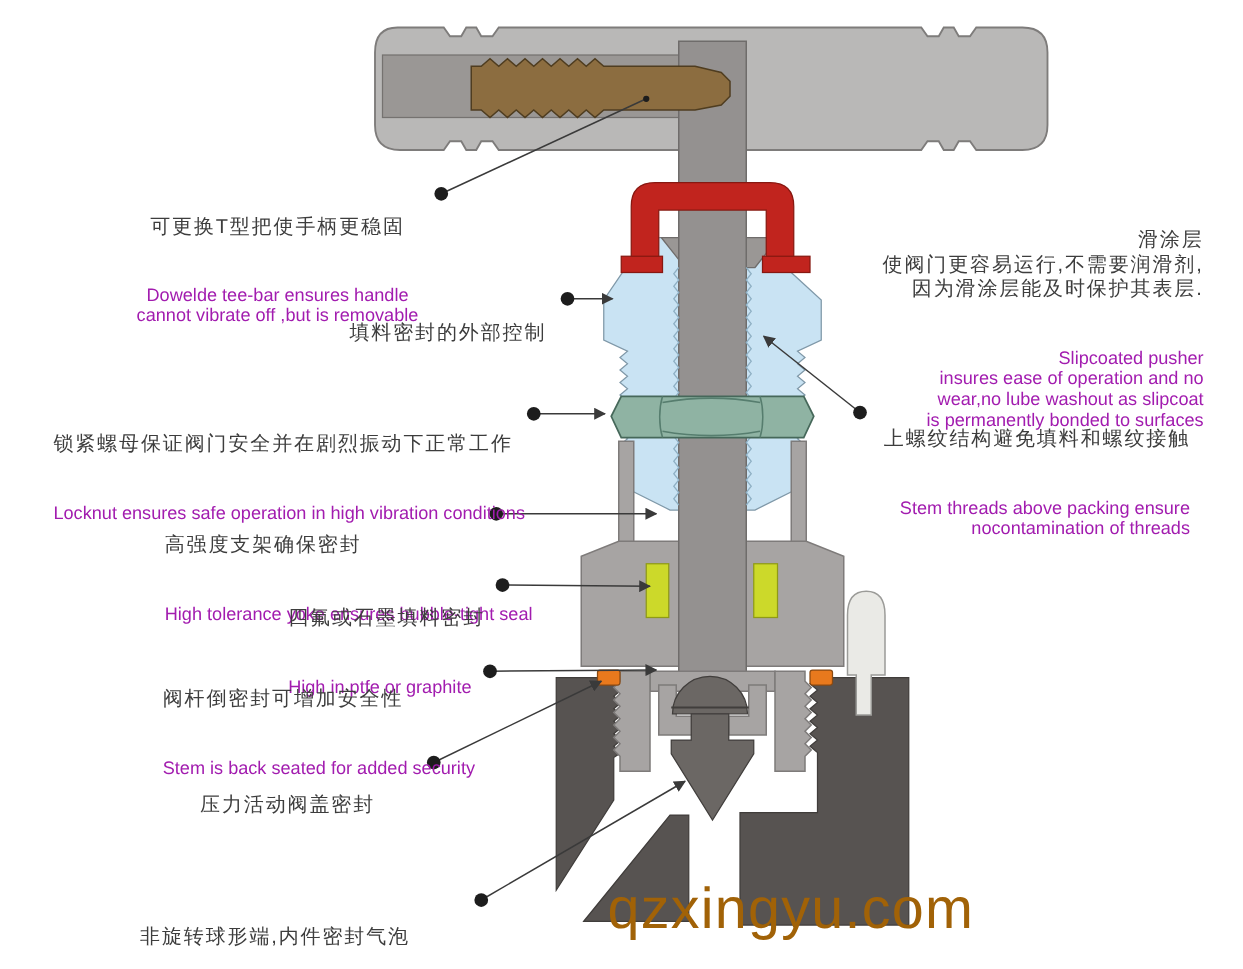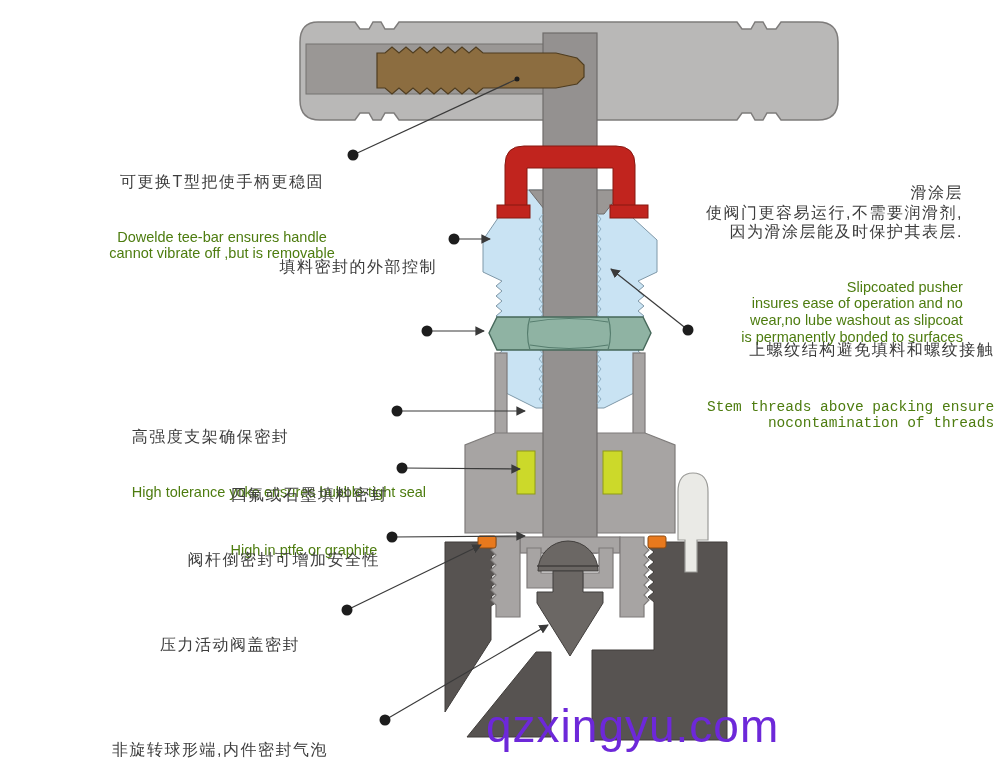--- a/index.html
+++ b/index.html
@@ -1,25 +1,25 @@
 <!DOCTYPE html>
 <html style="--handle: #b9b8b7; --stem: #949190; --pin: #8c6d40; --clip: #c1241e; --packing_nut: #c9e3f3; --locknut: #8fb3a3; --yoke: #a7a4a3; --seal_yellow: #ccd92a; --seal_orange: #e8791d; --body: #575351; --dome: #6b6764; --pill: #eaeae6;"><head>
 <meta charset="utf-8">
 <style>
   html,body{margin:0;padding:0;background:#ffffff;}
   #canvas{position:relative;width:994px;height:764px;background:#fff;overflow:hidden;
           font-family:"Liberation Sans", sans-serif;}
   svg{position:absolute;left:0;top:0;}
   .lab{position:absolute;white-space:pre;}
   .lab .zh{font-size:16px;letter-spacing:1.5px;color:#3d3d3d;line-height:1.22;}
-  .lab .en{font-size:14.5px;color:#4d7c0f;line-height:1.15;margin-top:1px;}
+  .lab .en{font-size:14.5px;color:#a21caf;line-height:1.15;margin-top:1px;}
   .al-r{}
   .al-c{text-align:center;transform:translateX(-50%);}
   .al-l{text-align:right;}
-  #watermark{position:absolute;left:486px;top:699px;font-size:46px;color:#6d28d9;
+  #watermark{position:absolute;left:486px;top:699px;font-size:46px;color:#a16207;
              letter-spacing:1px;font-family:"Liberation Sans",sans-serif;}
   
   .f-handle{fill:var(--handle);stroke:#7e7c7b;stroke-width:1.5;}
   .f-bore{fill:#9a9795;stroke:#757270;stroke-width:1;}
   .f-stem{fill:var(--stem);stroke:#6f6c6b;stroke-width:1.2;}
   .f-pin{fill:var(--pin);stroke:#4f3d20;stroke-width:1.2;}
   .f-clip{fill:var(--clip);stroke:#871811;stroke-width:1;}
   .f-blue{fill:var(--packing_nut);stroke:#7f98a8;stroke-width:1;}
   .f-funnel{fill:#9a9795;stroke:#6f6c6b;stroke-width:1;}
   .f-hex{fill:var(--locknut);stroke:#46685a;stroke-width:1.4;}
@@ -149,33 +149,38 @@
   <div class="lab al-c" style="left:222px;top:136px;">
     <div class="zh">可更换T型把使手柄更稳固</div>
     <div class="en">Dowelde tee-bar ensures handle
 cannot vibrate off ,but is removable</div>
   </div>
 
   <div class="lab al-r" style="right:557px;top:221px;">
     <div class="zh">填料密封的外部控制</div>
   </div>
 
+  <div class="lab al-r" style="right:574px;top:310px;">
+    <div class="zh">锁紧螺母保证阀门安全并在剧烈振动下正常工作</div>
+    <div class="en">Locknut ensures safe operation in high vibration conditions</div>
+  </div>
 
   <div class="lab al-r" style="right:568px;top:391px;">
     <div class="zh">高强度支架确保密封</div>
     <div class="en">High tolerance yoke ensures bubble-tight seal</div>
   </div>
 
   <div class="lab al-r" style="right:606px;top:449px;">
     <div class="zh">四氟或石墨填料密封</div>
     <div class="en">High in ptfe or graphite</div>
   </div>
 
   <div class="lab al-r" style="right:614px;top:514px;">
     <div class="zh">阀杆倒密封可增加安全性</div>
+    <div class="en">Stem is back seated for added security</div>
   </div>
 
   <div class="lab al-c" style="left:230px;top:599px;">
     <div class="zh">压力活动阀盖密封</div>
   </div>
 
   <div class="lab al-c" style="left:220px;top:704px;">
     <div class="zh">非旋转球形端,内件密封气泡</div>
     
   </div>
@@ -183,21 +188,21 @@
   <div class="lab al-l" style="left:706px;top:147px;">
     <div class="zh">滑涂层
 使阀门更容易运行,不需要润滑剂,
 因为滑涂层能及时保护其表层.</div>
     <div class="en">Slipcoated pusher
 insures ease of operation and no
 wear,no lube washout as slipcoat
 is permanently bonded to surfaces</div>
   </div>
 
-  <div class="lab al-l" style="left:707px;top:306px;font-family:Liberation Mono, monospace;">
+  <div class="lab al-l" style="left:707px;top:306px;">
     <div class="zh">上螺纹结构避免填料和螺纹接触</div>
     <div class="en">Stem threads above packing ensure
 nocontamination of threads</div>
   </div>
 
   <div id="watermark">qzxingyu.com</div>
 
 </div>
 
 </body></html>

